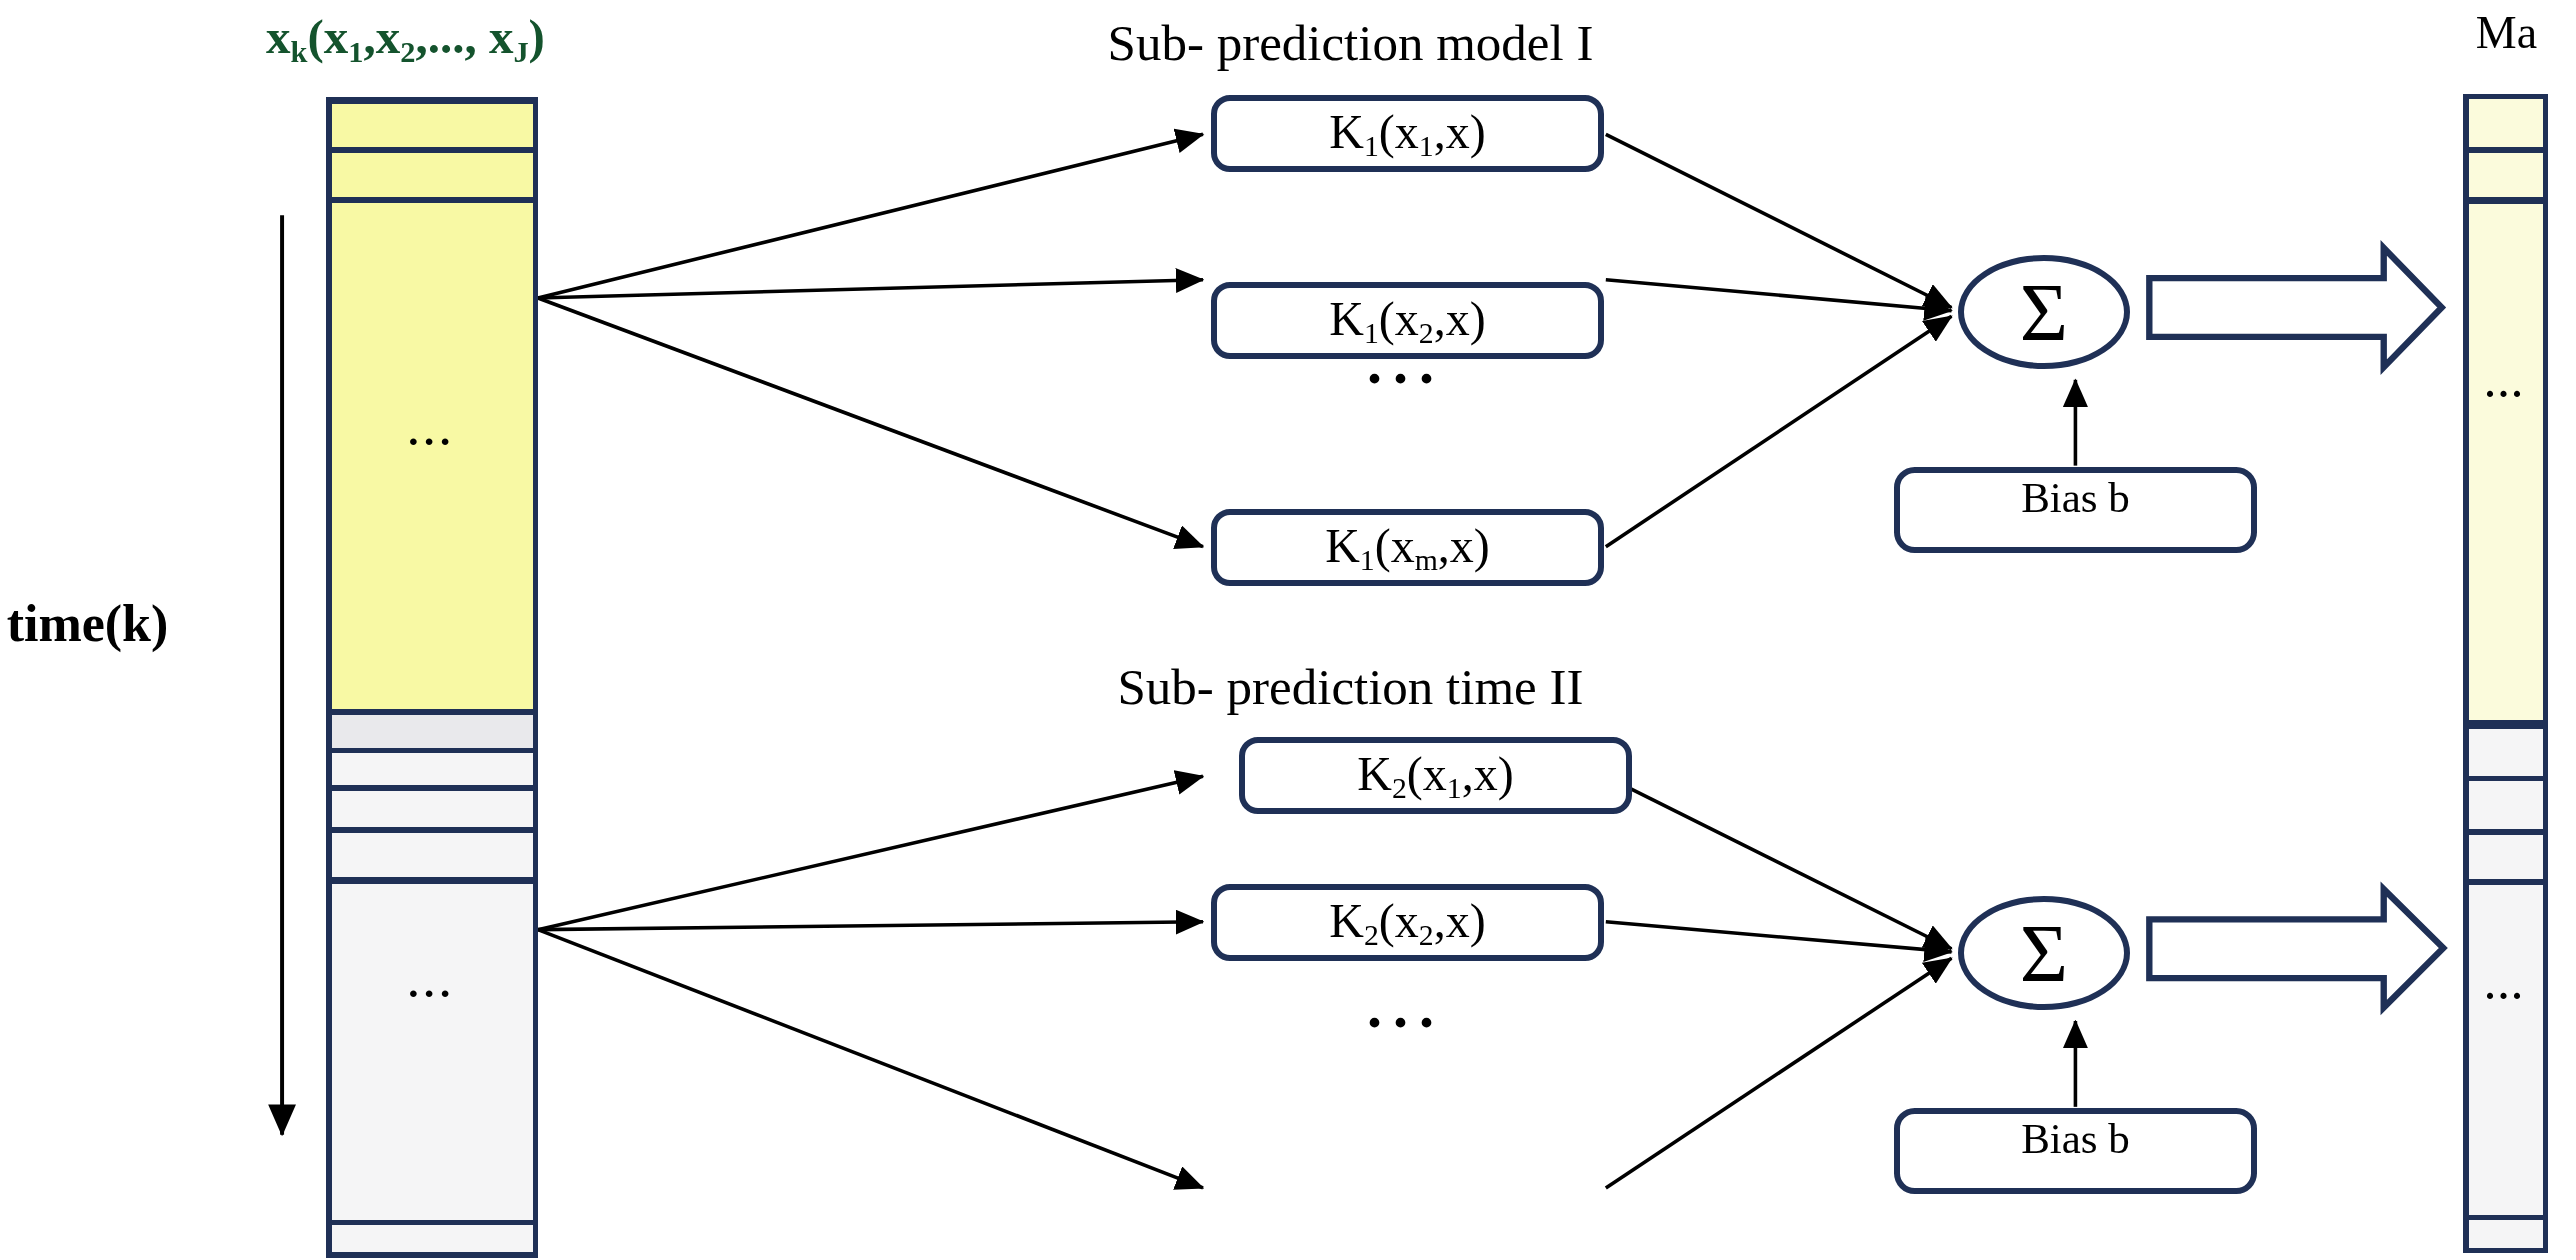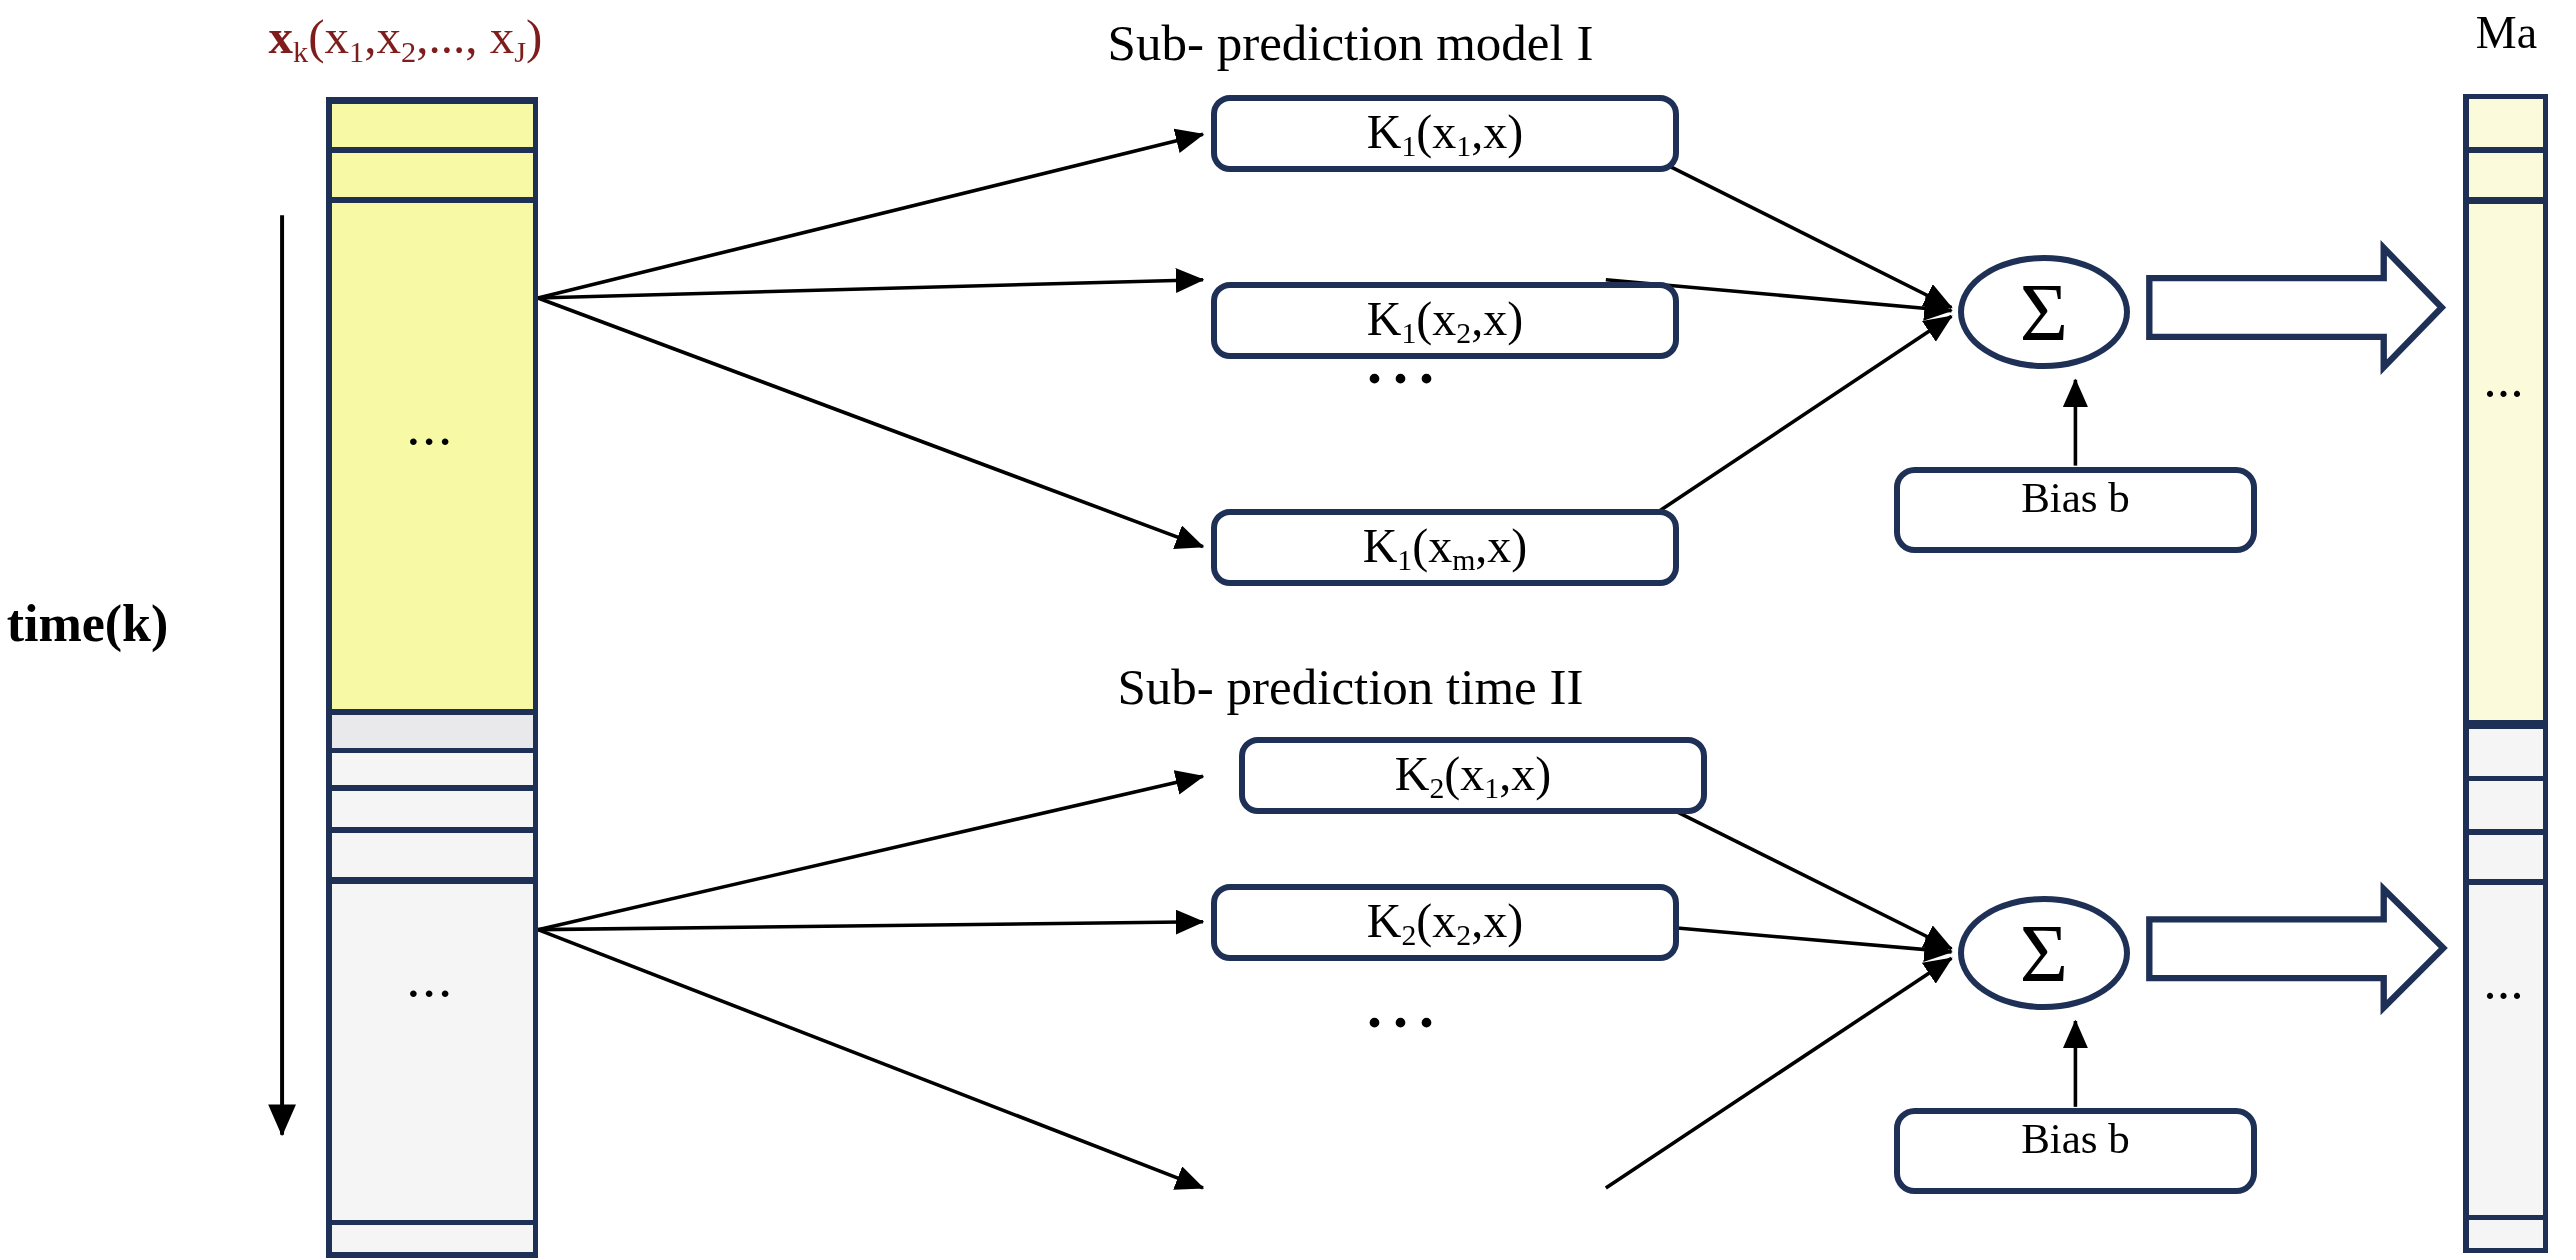--- a/index.html
+++ b/index.html
@@ -12,26 +12,26 @@
   .abs{position:absolute;}
   .ctr{text-align:center;}
   sub{font-size:0.62em;vertical-align:-0.28em;}
   
   .col{position:absolute;background:var(--navy);}
   .band{position:absolute;left:5.6px;width:201px;}
   .col-out .band{left:5.6px;width:74px;}
   .col-dots{position:absolute;left:0;width:100%;text-align:center;
             font-weight:bold;font-size:41px;letter-spacing:5.6px;color:var(--black);line-height:56px;}
   
-  .input-label{left:207px;top:8px;width:397px;font-size:49px;color:#7f1d1d;}
+  .input-label{left:207px;top:8px;width:397px;font-size:49px;color:#14532d;font-weight:bold;}
   .time-label{left:0px;top:594px;width:175px;font-size:52px;font-weight:bold;color:#000;}
   .model-title{width:747px;font-size:51px;color:#000;}
   .out-label{left:2447px;top:6.4px;width:119px;font-size:46px;color:#000;}
   
-  .kbox{position:absolute;left:1211px;width:468px;height:77px;background:var(--white);
+  .kbox{position:absolute;left:1211px;width:393px;height:77px;background:var(--white);
         border:6.4px solid var(--navy);border-radius:19px;box-sizing:border-box;
         display:flex;align-items:center;justify-content:center;font-size:48px;color:#000;}
   .mid-dots{position:absolute;left:1287px;width:238px;text-align:center;
             font-size:60px;font-weight:bold;letter-spacing:11px;color:#000;line-height:79px;}
   
   .sigma{position:absolute;left:1958px;width:172px;height:114px;background:var(--white);
          border:6.4px solid var(--navy);border-radius:50%;box-sizing:border-box;
          display:flex;align-items:center;justify-content:center;font-size:83px;color:#000;}
   
   .bias{position:absolute;left:1894px;width:363px;height:86px;background:var(--white);

